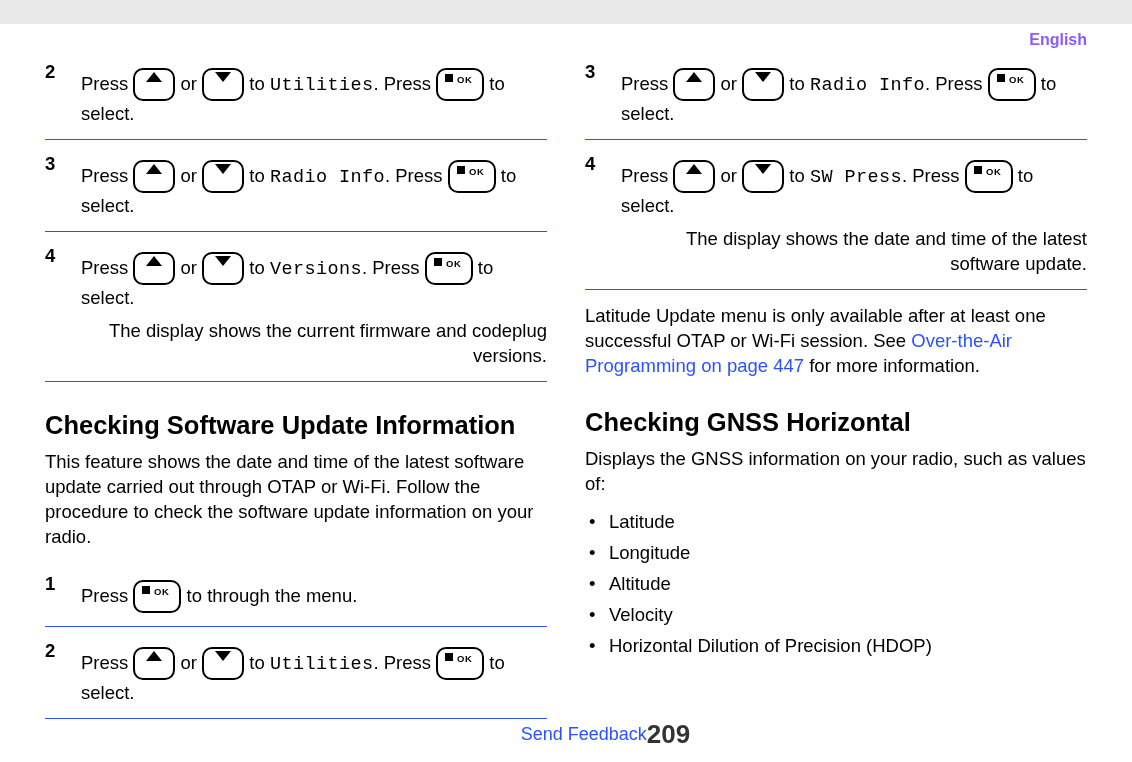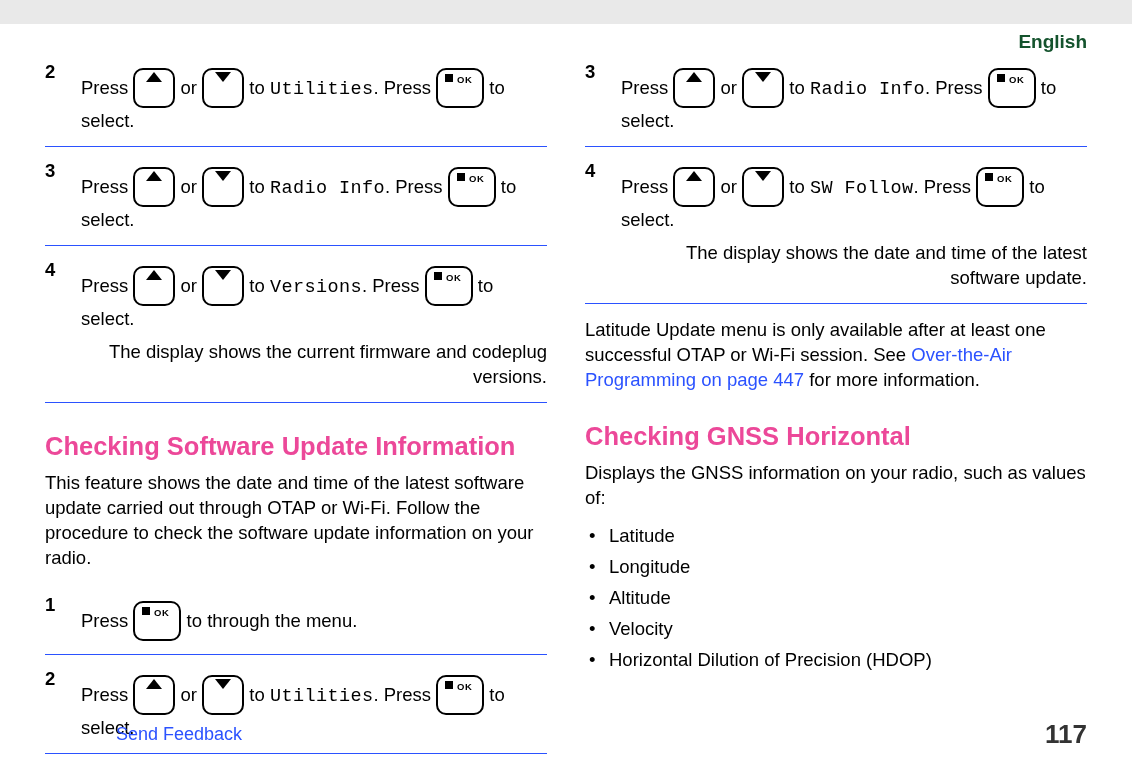--- a/index.html
+++ b/index.html
@@ -15,23 +15,23 @@
     position: relative;
   }
   .topbar {
     height: 24px;
     background: #e9e9e9;
   }
   .lang {
     position: absolute;
     top: 29px;
     right: 45px;
-    color: #14532d;
+    color: #8b5cf6;
     font-weight: bold;
-    font-size: 19px;
+    font-size: 16px;
   }
   .columns {
     display: flex;
     padding: 38px 45px 0 45px;
     gap: 38px;
   }
   .col { flex: 1; min-width: 0; }
   .step {
     display: flex;
     border-bottom: 1.5px solid #2b52ff;
@@ -46,54 +46,54 @@
   }
   .step-body { flex: 1; }
   .step-body p { margin: 7px 0 8px 0; }
   .step-body p:last-child { margin-bottom: 0; }
   .extra { margin-top: 10px; text-align: right; }
   .btn {
     display: inline-block;
     border: 2px solid #000;
     border-radius: 10px;
     width: 42px;
-    height: 40px;
+    height: 33px;
     text-align: center;
     line-height: 20px;
     vertical-align: middle;
     font-size: 15px;
     background: #fff;
     position: relative;
     top: -1px;
   }
   .btn.ok { width: 48px; }
   .btn svg { display: block; margin: 2px auto 0 auto; }
   .oktxt { font-family: Arial; font-size: 9.5px; font-weight: bold; letter-spacing: 0.5px; }
   .menuitem {
     font-family: "Courier New", monospace;
     letter-spacing: 0.4px;
     font-size: 18.5px;
   }
   h2.section {
-    color: #ec4899;
+    color: #000000;
     font-weight: bold;
     font-size: 25.5px;
     margin: 26px 0 8px 0;
   }
   .para { margin: 0 0 10px 0; }
   ul.bullets { list-style: none; padding: 0; margin: 13px 0 0 0; }
   ul.bullets li { padding-left: 24px; position: relative; margin: 6px 0; }
   ul.bullets li::before { content: "•"; position: absolute; left: 4px; top: 0; }
   .link { color: #2b52ff; }
   .footer {
     position: absolute;
     bottom: 10px;
-    left: 8px; right: 0;
+    left: 16px; right: 0;
     display: flex;
-    justify-content: space-between;
+    justify-content: center;
     padding: 0 45px 0 108px;
     align-items: center;
   }
   .sendfb { color: #2b52ff; font-size: 18px; }
   .pagenum { color: #333; font-weight: bold; font-size: 26px; }
 </style>
 </head>
 <body>
 
 <div class="topbar"></div>
@@ -246,21 +246,21 @@
         <p>
           <span>Press </span>
           <span class="btn"><svg width="16" height="10">
                 <polygon points="8,0 16,10 0,10" fill="#000"></polygon>
               </svg></span>
           <span> or </span>
           <span class="btn"><svg width="16" height="10">
                 <polygon points="0,0 16,0 8,10" fill="#000"></polygon>
               </svg></span>
           <span> to </span>
-          <span class="menuitem">SW Follow</span><span>. Press </span>
+          <span class="menuitem">SW Press</span><span>. Press </span>
           <span class="btn ok"><svg width="34" height="14">
                 <rect x="2" y="2" width="8" height="8" fill="#000"></rect>
                 <text x="14" y="11" class="oktxt">OK</text>
               </svg></span>
           <span> to select.</span>
         </p>
         <p class="extra">The display shows the date and time of the latest software update.</p>
       </div>
     </div>
 
@@ -276,14 +276,14 @@
       <li>Altitude</li>
       <li>Velocity</li>
       <li>Horizontal Dilution of Precision (HDOP)</li>
     </ul>
 
   </div>
 </div>
 
 <div class="footer">
   <span class="sendfb">Send Feedback</span>
-  <span class="pagenum">117</span>
+  <span class="pagenum">209</span>
 </div>
 
 </body></html>

